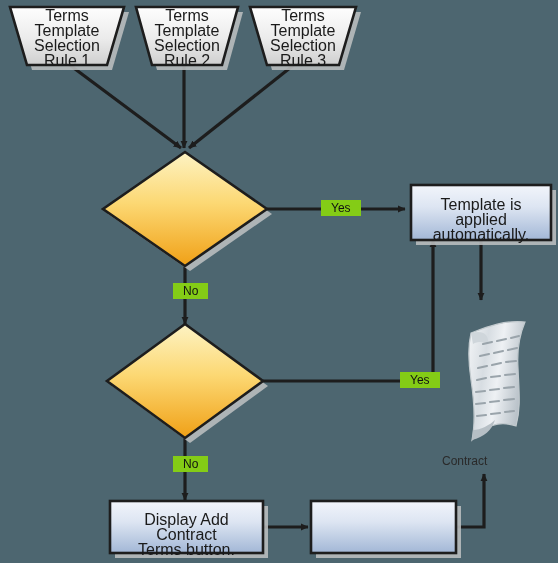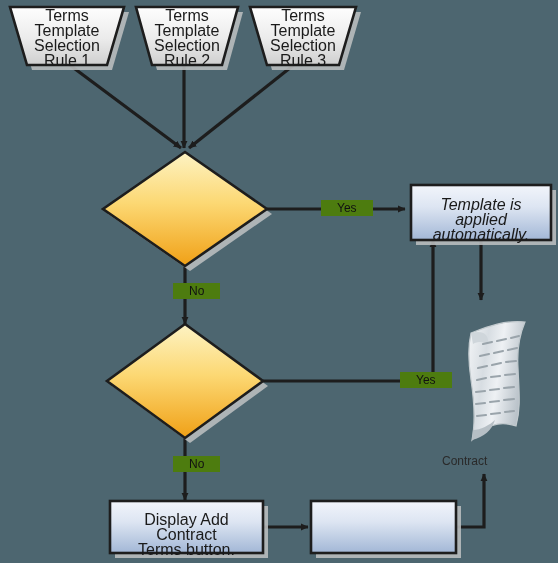--- a/index.html
+++ b/index.html
@@ -28,25 +28,25 @@
     position: absolute;
     text-align: center;
     color: #1a1a1a;
     font-size: 16px;
     line-height: 15px;
     pointer-events: none;
     white-space: pre-line;
   }
   .edge-label {
     position: absolute;
-    background: #4d7c0f;
+    background: #84cc16;
     color: #111111;
     font-size: 12px;
     line-height: 14px;
-    padding: 1px 16px;
+    padding: 1px 10px;
     text-align: center;
   }
   .doc-label {
     position: absolute;
     color: #2a2a2a;
     font-size: 12px;
     width: 100px;
   }
 </style>
 </head>
@@ -171,21 +171,21 @@
   <div class="node-text" style="left:140px; top:8px; width:94px;">Terms
 Template
 Selection
 Rule 2</div>
   <div class="node-text" style="left:254px; top:8px; width:98px;">Terms
 Template
 Selection
 Rule 3</div>
 
 
-  <div class="node-text" style="left:413px; top:197px; width:136px;font-style:italic;">Template is applied
+  <div class="node-text" style="left:413px; top:197px; width:136px;">Template is applied
 automatically.</div>
   <div class="node-text" style="left:112px; top:512px; width:149px;">Display Add Contract
 Terms button.</div>
 
   <div class="doc-label" style="left:442px; top:454px;">Contract</div>
 
   <div class="edge-label" style="left:321px; top:200px;">Yes</div>
   <div class="edge-label" style="left:173px; top:283px;">No</div>
   <div class="edge-label" style="left:400px; top:372px;">Yes</div>
   <div class="edge-label" style="left:173px; top:456px;">No</div>

